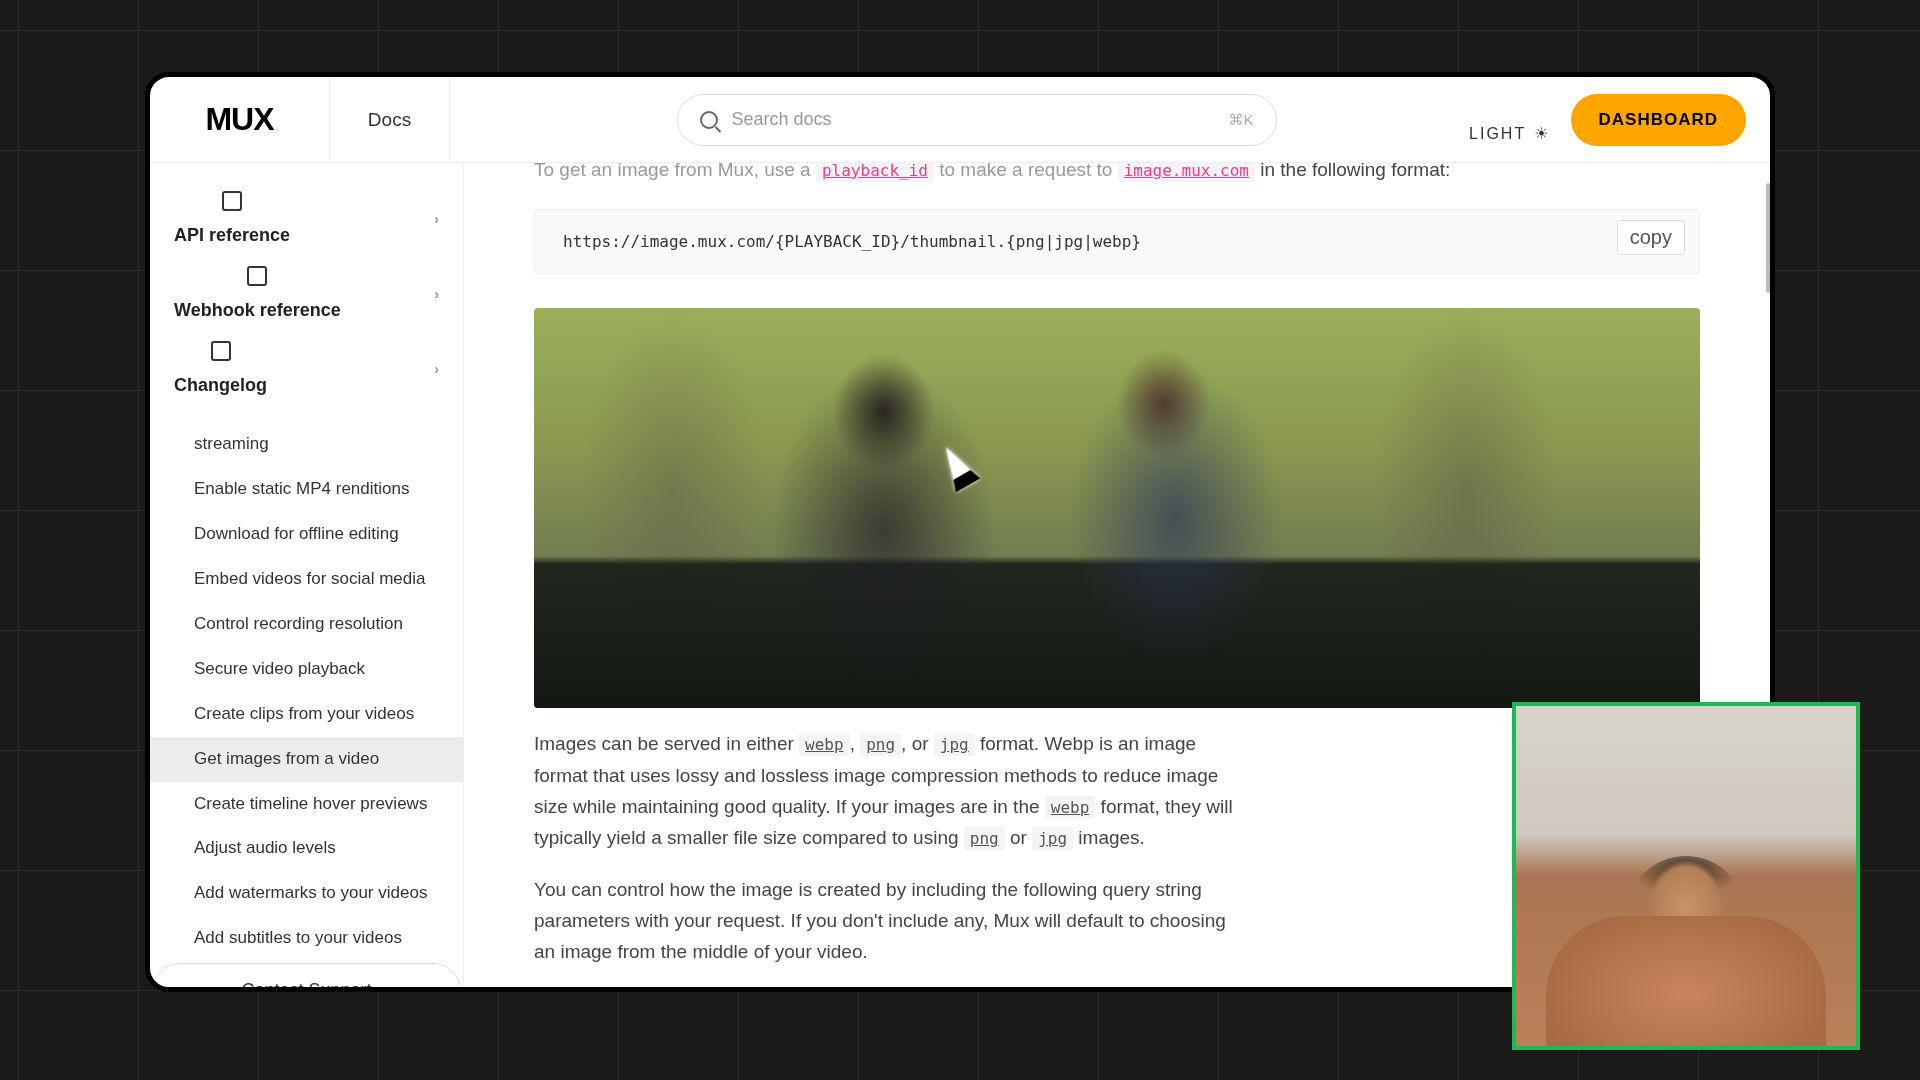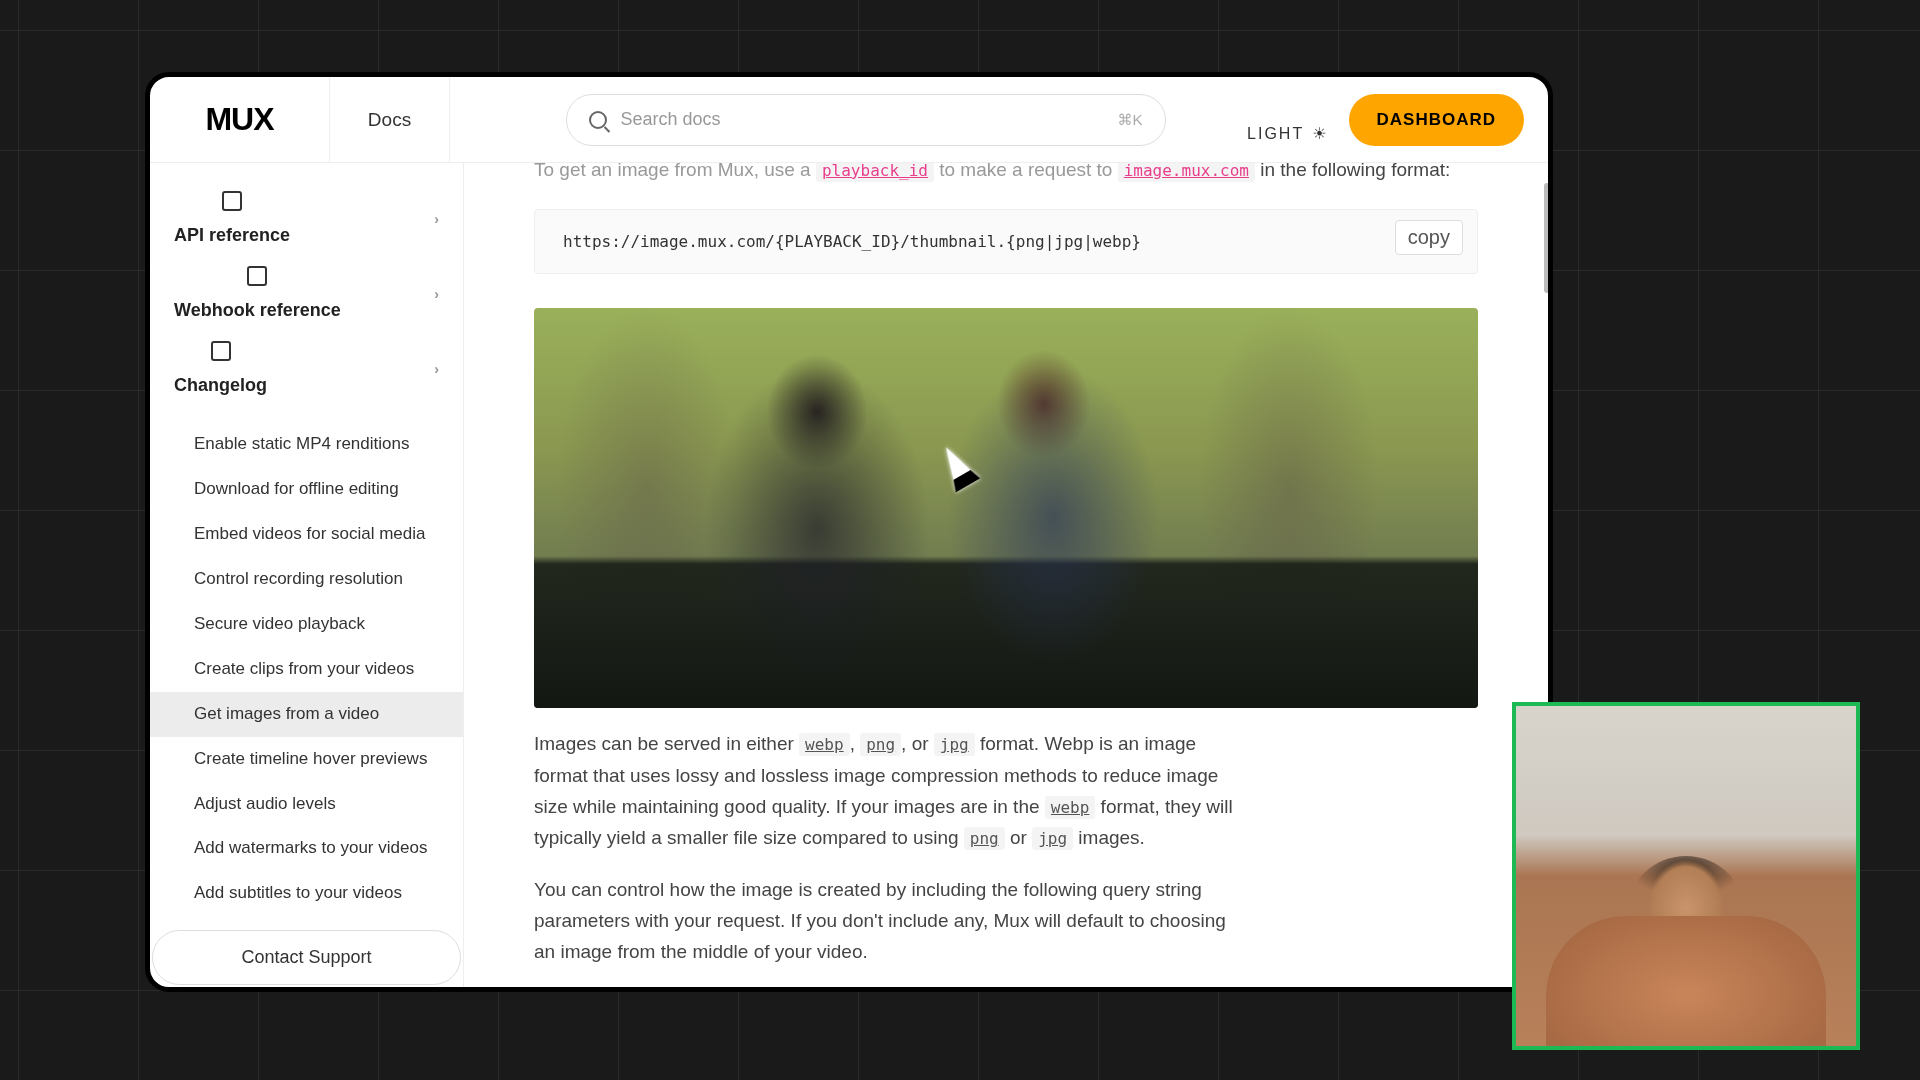--- a/index.html
+++ b/index.html
@@ -17,21 +17,21 @@
   background-image: 
     linear-gradient(#2a2a2a 1px, transparent 1px),
     linear-gradient(90deg, #2a2a2a 1px, transparent 1px);
   background-size: 120px 120px;
   background-position: 18px 30px;
 }
 .app-window {
   position: absolute;
   left: 145px;
   top: 72px;
-  width: 1408px;
+  width: 1630px;
   height: 920px;
   background: #fff;
   border-radius: 24px;
   border: 5px solid #000;
   overflow: hidden;
 }
 .header {
   height: 86px;
   display: flex;
   align-items: center;
@@ -372,20 +372,21 @@
         </div>
         <div class="nav-top-item bold">
           <div class="left">
               <span class="nav-icon"></span>
               <span>Changelog</span>
             </div>
           <span class="chevron">›</span>
         </div>
       </div>
       <div class="nav-list">
+        <div class="nav-item"><span>streaming</span></div>
         <div class="nav-item"><span>Enable static MP4 renditions</span></div>
         <div class="nav-item"><span>Download for offline editing</span></div>
         <div class="nav-item"><span>Embed videos for social media</span></div>
         <div class="nav-item"><span>Control recording resolution</span></div>
         <div class="nav-item"><span>Secure video playback</span></div>
         <div class="nav-item"><span>Create clips from your videos</span></div>
         <div class="nav-item active"><span>Get images from a video</span></div>
         <div class="nav-item"><span>Create timeline hover previews</span></div>
         <div class="nav-item"><span>Adjust audio levels</span></div>
         <div class="nav-item"><span>Add watermarks to your videos</span></div>

